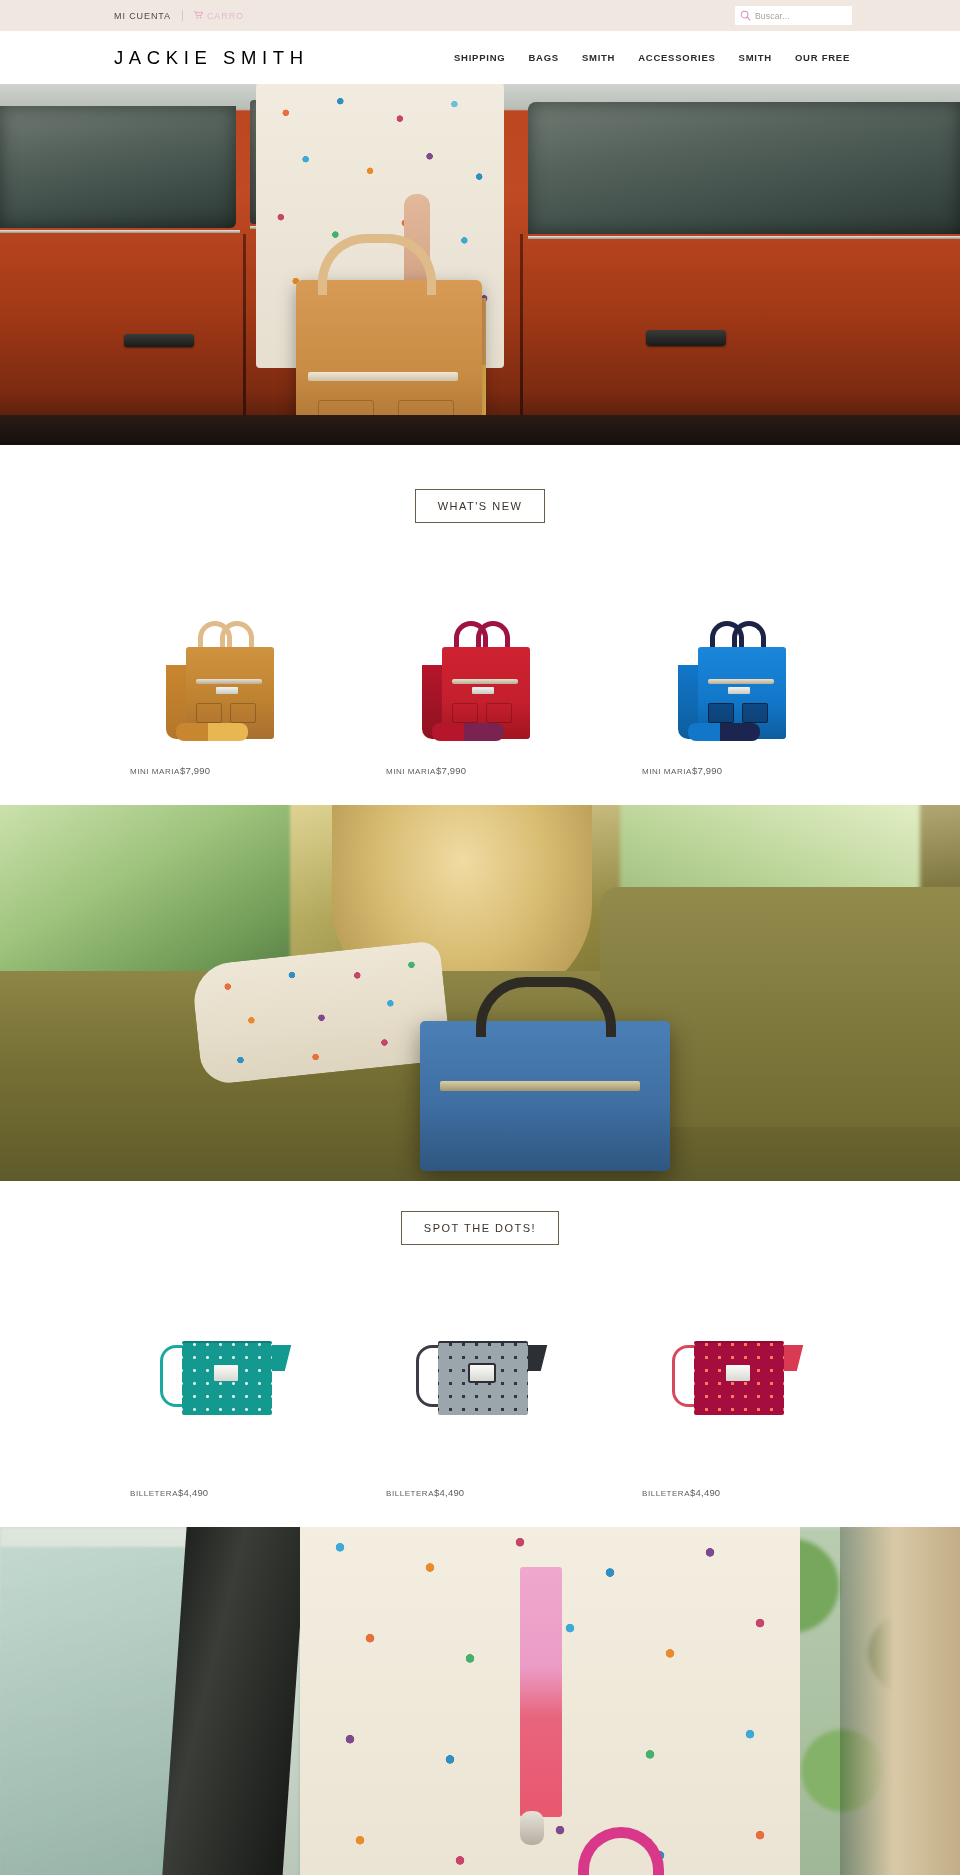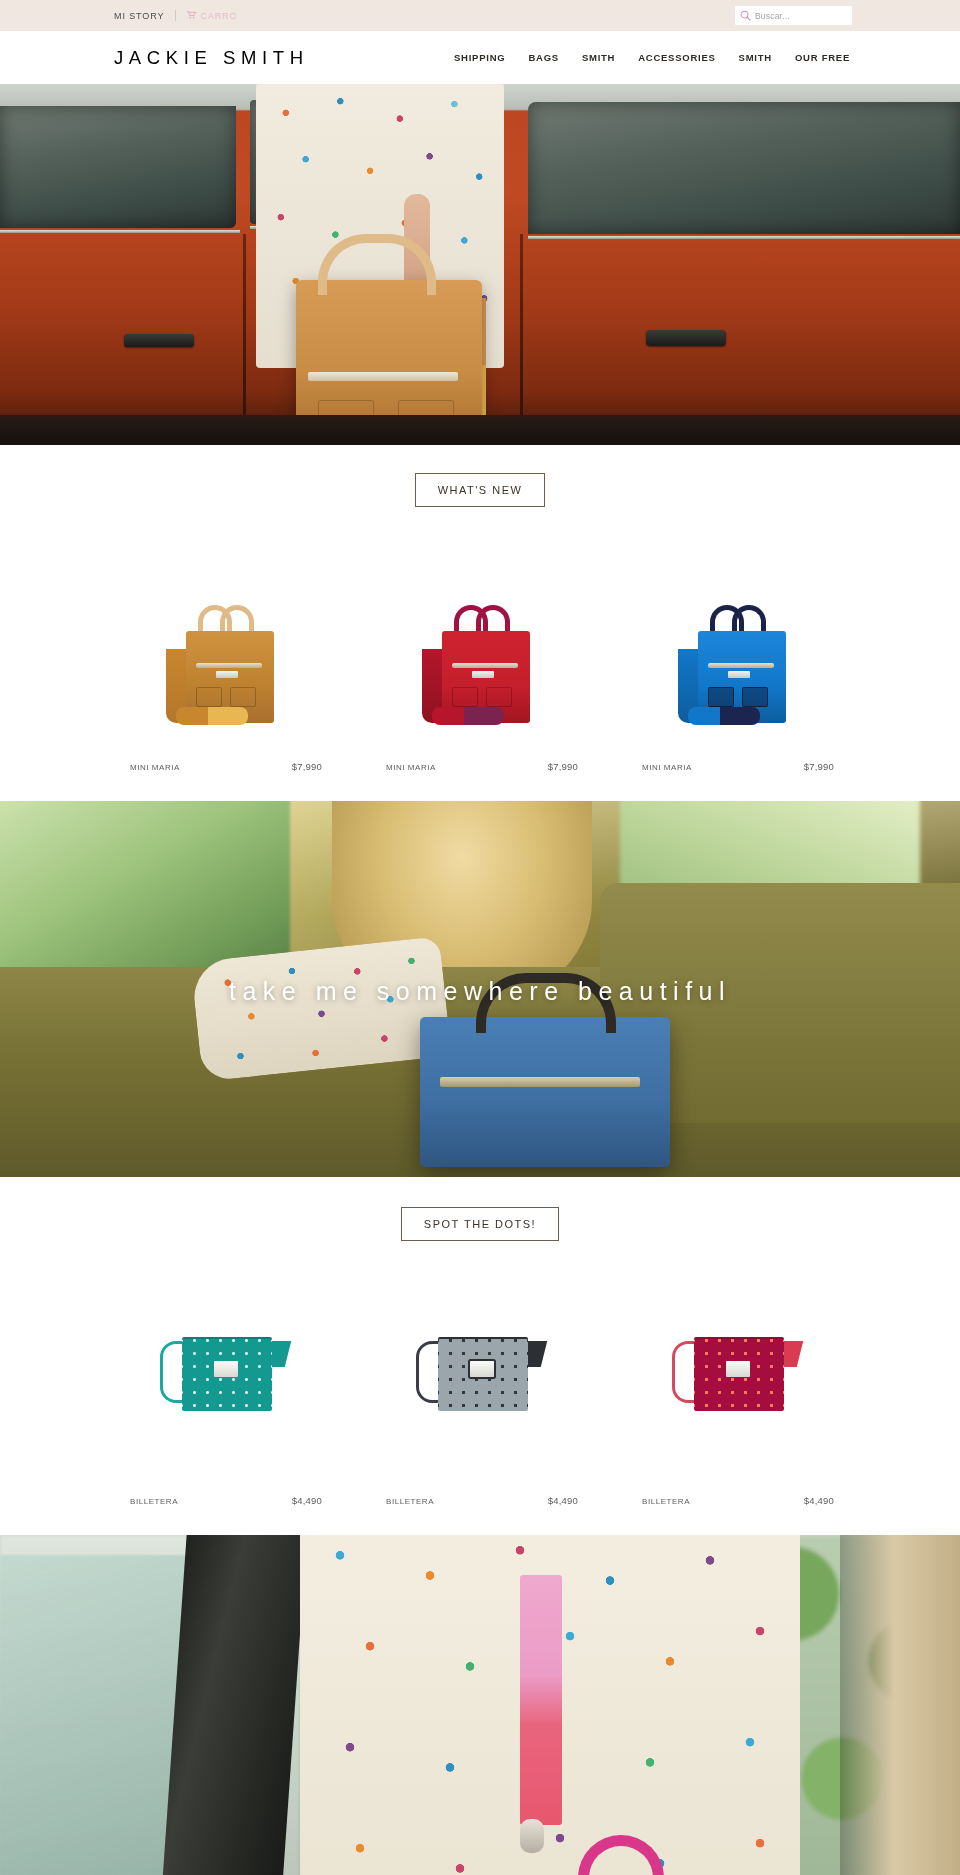--- a/index.html
+++ b/index.html
@@ -265,24 +265,23 @@
   .product { width: 240px; }
   .product-img {
     height: 178px;
     display: flex;
     align-items: flex-end;
     justify-content: center;
     background: #ffffff;
   }
   .product-meta {
     display: flex;
-    justify-content: space-between;
     align-items: baseline;
     padding: 0 18px 0 22px;
-    margin-top: 32px;
+    margin-top: 20px;
   }
   .product-name {
     font-size: 8px;
     letter-spacing: 0.55px;
     color: #5d5d5d;
     text-decoration: none;
   }
   .product-price {
     font-size: 9.5px;
     color: #5d5d5d;
@@ -531,21 +530,21 @@
     content:""; position:absolute; left: 11px; top: 30px;
     width: 11px; height: 11px; border-radius: 50%;
     background: #fff; box-shadow: inset 0 0 0 2px #c9c2b6;
   }
 </style>
 </head>
 <body>
 
 <div class="topbar">
   <div class="topbar-left">
-    <a class="acct-link" href="#">MI STORY</a>
+    <a class="acct-link" href="#">MI CUENTA</a>
     <span class="topbar-divider"></span>
     <a class="cart-link" href="#">
       <span class="cart-ico">
         <svg width="9" height="8" viewBox="0 0 9 8" aria-hidden="true">
           <path d="M0 0.6h1.5L2.6 4.4h4.6L8.6 1.4H2.2" fill="none" stroke="#e0a5c4" stroke-width="0.9"></path>
           <circle cx="3.2" cy="6.6" r="0.85" fill="#e0a5c4"></circle>
           <circle cx="6.6" cy="6.6" r="0.85" fill="#e0a5c4"></circle>
         </svg>
       </span>
       <span>CARRO</span>
@@ -594,21 +593,21 @@
   <div class="model-legs"></div>
   <div class="model-arm"></div>
   <div class="bag-strap"></div>
   <div class="bag-hero"></div>
   <div class="bag-zip"></div>
   <div class="bag-pocket p1"></div>
   <div class="bag-pocket p2"></div>
   <div class="road"></div>
 </div>
 
-<div class="section-white" style="padding-top:28px;padding-bottom:29px;">
+<div class="section-white" style="padding-top:44px;padding-bottom:29px;">
   <div class="btn-row">
     <a class="section-btn" href="#">WHAT'S NEW</a>
   </div>
 
   <div class="products" style="margin-top:44px;">
 
     <div class="product">
       <div class="product-img">
         <div class="tote">
           <div class="handle-l" style="border-color:#e0bb8a;"></div>
@@ -673,21 +672,20 @@
 <div class="hero2">
   <div class="hero2-bg"></div>
   <div class="h2-window"></div>
   <div class="h2-window2"></div>
   <div class="h2-hair"></div>
   <div class="h2-seat"></div>
   <div class="h2-seat2"></div>
   <div class="h2-sleeve"></div>
   <div class="h2-bag"></div>
   <div class="h2-bagzip"></div>
-  <div class="hero2-caption">take me somewhere beautiful</div>
 </div>
 
 <div class="section-white" style="padding-top:30px;padding-bottom:29px;">
   <div class="btn-row">
     <a class="section-btn" href="#">SPOT THE DOTS!</a>
   </div>
 
   <div class="products" style="margin-top:44px;">
 
     <div class="product">

